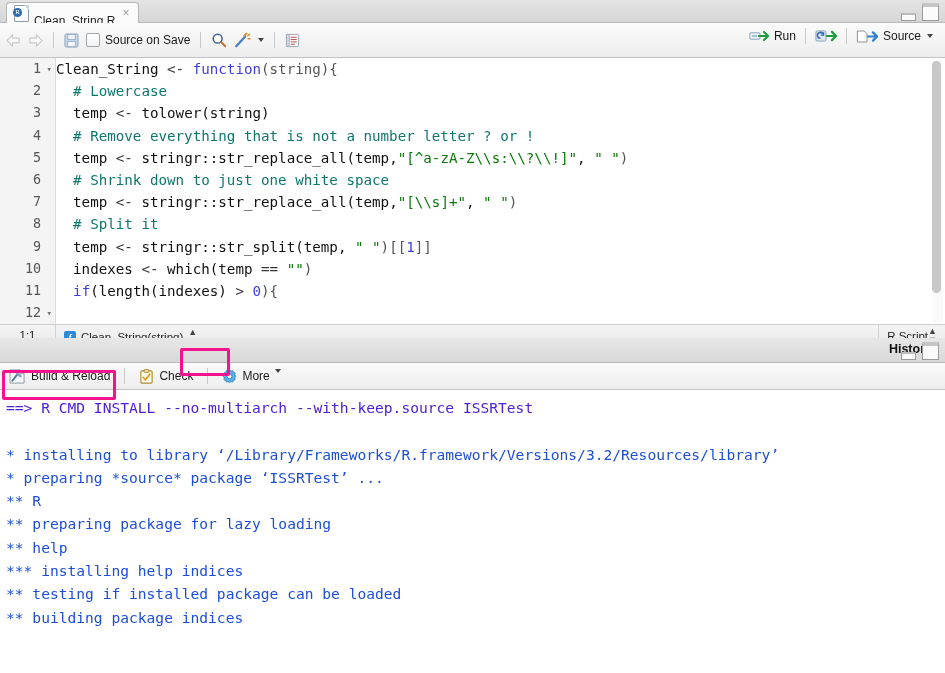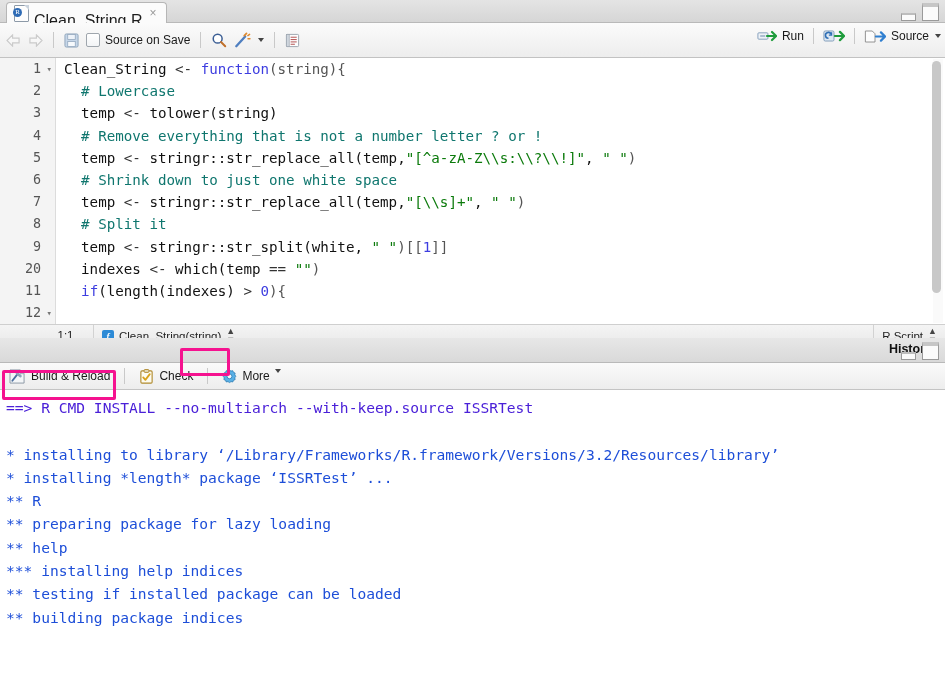--- a/index.html
+++ b/index.html
@@ -20,21 +20,21 @@
   .tabstrip{position:relative;height:22px;
       background:linear-gradient(#e4e4e4,#d6d6d6);
       border-bottom:1px solid #b9b9b9;}
   .tab{position:absolute;left:6px;top:2px;height:20px;
       display:flex;align-items:center;gap:5px;
       padding:0 9px 0 7px;
       background:#fbfbfb;
       border:1px solid #b6b6b6;border-bottom:none;
       border-radius:4px 4px 0 0;
       font-size:12px;color:#1d1d1d;white-space:nowrap;}
-  .tab .tabname{font-size:16px;margin-top:16px;}
+  .tab .tabname{font-size:12px;margin-top:16px;}
   .tab-close{color:#9a9a9a;font-size:12px;margin-left:2px;line-height:1;}
   .ricon{position:relative;width:13px;height:15px;
      background:#fdfdfd;border:1px solid #8d9aa8;border-radius:1px;
      display:inline-block;flex:none;}
   .ricon:after{content:"";position:absolute;right:-1px;top:-1px;
      border-width:0 5px 5px 0;border-style:solid;
      border-color:transparent #c9d2dc transparent transparent;}
   .ricon .rblue{position:absolute;left:-2px;top:2px;width:9px;height:9px;
      border-radius:50%;background:#2e6bb5;color:#fff;font-size:7px;
      line-height:9px;text-align:center;font-family:"Liberation Serif",serif;}
@@ -45,56 +45,56 @@
 
   .src-toolbar{position:relative;height:26px;
       background:linear-gradient(#fbfbfb,#ededed);
       border-bottom:1px solid #c2c2c2;
       display:flex;align-items:center;padding:4px 6px;gap:7px;}
   .tb-sep{width:1px;height:16px;background:#c9c9c9;margin:0 3px;}
   .arrow-nav{width:15px;height:13px;opacity:.38;}
   .tb-item{display:flex;align-items:center;gap:5px;font-size:12px;white-space:nowrap;}
   .chk{width:12px;height:12px;border:1px solid #9fa6ad;border-radius:2px;
        background:linear-gradient(#ffffff,#f2f4f6);}
-  .tb-right{position:absolute;right:4px;top:0;height:26px;display:flex;align-items:center;gap:6px;}
+  .tb-right{position:absolute;right:12px;top:0;height:26px;display:flex;align-items:center;gap:6px;}
   .caret{width:0;height:0;border-left:3.5px solid transparent;border-right:3.5px solid transparent;
          border-top:4px solid #444;display:inline-block;}
 
   
   .editor{position:relative;height:266px;background:#ffffff;overflow:hidden;}
   .gutter{position:absolute;left:0;top:0;width:55px;height:266px;
       background:#f4f4f4;border-right:1px solid #dcdcdc;}
-  .code-area{position:absolute;left:56px;top:0;right:14px;height:266px;margin-left:8px;}
+  .code-area{position:absolute;left:56px;top:0;right:14px;height:266px;}
   .ln{position:relative;height:22.2px;line-height:22.2px;
       font-family:"DejaVu Sans Mono","Liberation Mono",monospace;font-size:14.2px;white-space:pre;}
   .gnum{height:22.2px;line-height:22.2px;text-align:right;
       font-family:"DejaVu Sans Mono","Liberation Mono",monospace;font-size:13.4px;color:#555;
       padding-right:14px;position:relative;}
   .fold{position:absolute;right:3px;top:0;color:#777;font-size:9px;line-height:22.2px;}
   .c-def{color:#111;}
   .c-com{color:#0f766e;}
   .c-kw{color:#3d3de0;}
   .c-str{color:#0b7a0b;}
   .c-num{color:#3d3de0;}
   .c-op{color:#333;}
   .c-par{color:#555;}
   .vscroll{position:absolute;right:2px;top:1px;width:10px;height:264px;background:#fafafa;}
   .vthumb{position:absolute;right:2px;top:2px;width:9px;height:232px;
       background:#c8c8c8;border-radius:5px;}
 
   .src-status{position:relative;height:21px;background:linear-gradient(#f4f4f4,#e9e9e9);
-      border-top:1px solid #cfcfcf;display:flex;align-items:center;font-size:11.5px;color:#222;padding-left:38px;}
+      border-top:1px solid #cfcfcf;display:flex;align-items:flex-end;font-size:11.5px;color:#222;}
   .pos{width:55px;text-align:center;border-right:1px solid #d2d2d2;height:21px;line-height:21px;}
   .scope{display:flex;align-items:center;gap:5px;padding-left:8px;}
   .fbadge{width:12px;height:12px;border-radius:2px;background:#2c8ad6;color:#fff;
       font-size:9px;font-style:italic;font-family:"Liberation Serif",serif;
       text-align:center;line-height:12px;font-weight:bold;}
   .updown{display:inline-block;font-size:9px;color:#444;line-height:1;}
   .stat-right{position:absolute;right:0;top:0;height:21px;display:flex;align-items:center;
-      gap:5px;padding:0 8px;border-left:1px solid #d2d2d2;font-size:11.5px;}
+      padding:0 8px;border-left:1px solid #d2d2d2;font-size:11.5px;}
 
   
   .bottom-pane{position:absolute;left:0;top:338px;width:945px;height:335px;background:#ffffff;}
   .b-tabstrip{position:relative;height:24px;background:linear-gradient(#e7e7e7,#d9d9d9);
       border-bottom:1px solid #b9b9b9;display:flex;align-items:flex-end;flex-direction:column;}
   .btab{position:relative;height:23px;line-height:23px;padding:0 13px;font-size:12.5px;
       font-weight:bold;color:#111;white-space:nowrap;}
   .btab.active{background:#f8f8f8;border:1px solid #b6b6b6;border-bottom:1px solid #f8f8f8;
       border-radius:3px 3px 0 0;height:24px;line-height:23px;}
   .b-toolbar{position:relative;height:26px;background:linear-gradient(#fafafa,#ededed);
@@ -201,34 +201,34 @@
       <div class="gutter" id="gutter">
           <div class="gnum">1<span class="fold">▾</span></div>
           <div class="gnum">2</div>
           <div class="gnum">3</div>
           <div class="gnum">4</div>
           <div class="gnum">5</div>
           <div class="gnum">6</div>
           <div class="gnum">7</div>
           <div class="gnum">8</div>
           <div class="gnum">9</div>
-          <div class="gnum">20</div>
+          <div class="gnum">10</div>
           <div class="gnum">11</div>
           <div class="gnum">12<span class="fold">▾</span></div>
         </div>
       <div class="code-area" id="codearea">
           <div class="ln"><span class="c-def">Clean_String </span><span class="c-op">&lt;- </span><span class="c-kw">function</span><span class="c-par">(string){</span></div>
           <div class="ln"><span class="c-com">  # Lowercase</span></div>
           <div class="ln"><span class="c-def">  temp </span><span class="c-op">&lt;- </span><span class="c-def">tolower(string)</span></div>
           <div class="ln"><span class="c-com">  # Remove everything that is not a number letter ? or !</span></div>
           <div class="ln"><span class="c-def">  temp </span><span class="c-op">&lt;- </span><span class="c-def">stringr::str_replace_all(temp,</span><span class="c-str">"[^a-zA-Z\\s:\\?\\!]"</span><span class="c-def">, </span><span class="c-str">" "</span><span class="c-par">)</span></div>
           <div class="ln"><span class="c-com">  # Shrink down to just one white space</span></div>
           <div class="ln"><span class="c-def">  temp </span><span class="c-op">&lt;- </span><span class="c-def">stringr::str_replace_all(temp,</span><span class="c-str">"[\\s]+"</span><span class="c-def">, </span><span class="c-str">" "</span><span class="c-par">)</span></div>
           <div class="ln"><span class="c-com">  # Split it</span></div>
-          <div class="ln"><span class="c-def">  temp </span><span class="c-op">&lt;- </span><span class="c-def">stringr::str_split(white, </span><span class="c-str">" "</span><span class="c-par">)[[</span><span class="c-num">1</span><span class="c-par">]]</span></div>
+          <div class="ln"><span class="c-def">  temp </span><span class="c-op">&lt;- </span><span class="c-def">stringr::str_split(temp, </span><span class="c-str">" "</span><span class="c-par">)[[</span><span class="c-num">1</span><span class="c-par">]]</span></div>
           <div class="ln"><span class="c-def">  indexes </span><span class="c-op">&lt;- </span><span class="c-def">which(temp </span><span class="c-op">== </span><span class="c-str">""</span><span class="c-par">)</span></div>
           <div class="ln"><span class="c-def">  </span><span class="c-kw">if</span><span class="c-def">(length(indexes) </span><span class="c-op">&gt; </span><span class="c-num">0</span><span class="c-par">){</span></div>
         </div>
       <div class="vscroll">
         <div class="vthumb"></div>
       </div>
     </div>
 
     <div class="src-status">
       <div class="pos">1:1</div>
@@ -284,21 +284,21 @@
         </svg>
         <span>More</span>
         <span class="caret"></span>
       </div>
     </div>
 
     <div class="console" id="console">
         <div class="cline cmd">==&gt; R CMD INSTALL --no-multiarch --with-keep.source ISSRTest</div>
         <div class="cline blank">&nbsp;</div>
         <div class="cline">* installing to library ‘/Library/Frameworks/R.framework/Versions/3.2/Resources/library’</div>
-        <div class="cline">* installing *length* package ‘ISSRTest’ ...</div>
+        <div class="cline">* preparing *source* package ‘ISSRTest’ ...</div>
         <div class="cline">** R</div>
         <div class="cline">** preparing package for lazy loading</div>
         <div class="cline">** help</div>
         <div class="cline">*** installing help indices</div>
         <div class="cline">** testing if installed package can be loaded</div>
         <div class="cline">** building package indices</div>
       </div>
   </div>
 
   <div class="hl" style="left:180px;top:348px;width:44px;height:22px;"></div>

